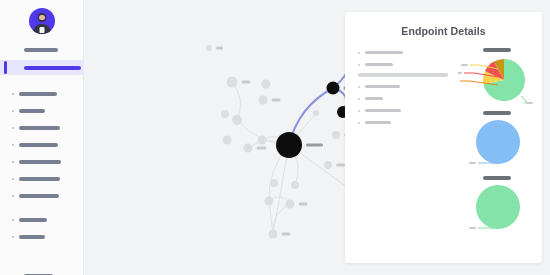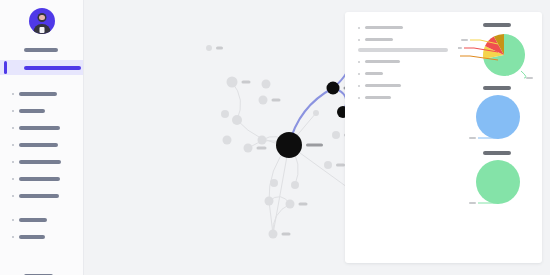--- a/index.html
+++ b/index.html
@@ -332,20 +332,21 @@
           <circle cx="211" cy="185" r="4" fill="#dcdde0"></circle>
           <circle cx="185" cy="201" r="4.5" fill="#dcdde0"></circle>
           <circle cx="206" cy="204" r="4.5" fill="#dcdde0"></circle>
           <rect x="214.5" y="202.4" width="9" height="3.2" rx="1.6" fill="#c9cacd"></rect>
           <circle cx="189" cy="234" r="4.5" fill="#dcdde0"></circle>
           <rect x="197.5" y="232.4" width="9" height="3.2" rx="1.6" fill="#c9cacd"></rect>
         </g>
     </svg>
 
     <section id="details-panel">
+      <h1 class="panel-title">Endpoint Details</h1>
 
       <div class="panel-body">
 
         <div class="meta-list" id="meta-list">
             <div class="meta-row">
               <span class="dot"></span>
               <span class="bar" style="width: 38px;"></span>
             </div>
             <div class="meta-row">
               <span class="dot"></span>

